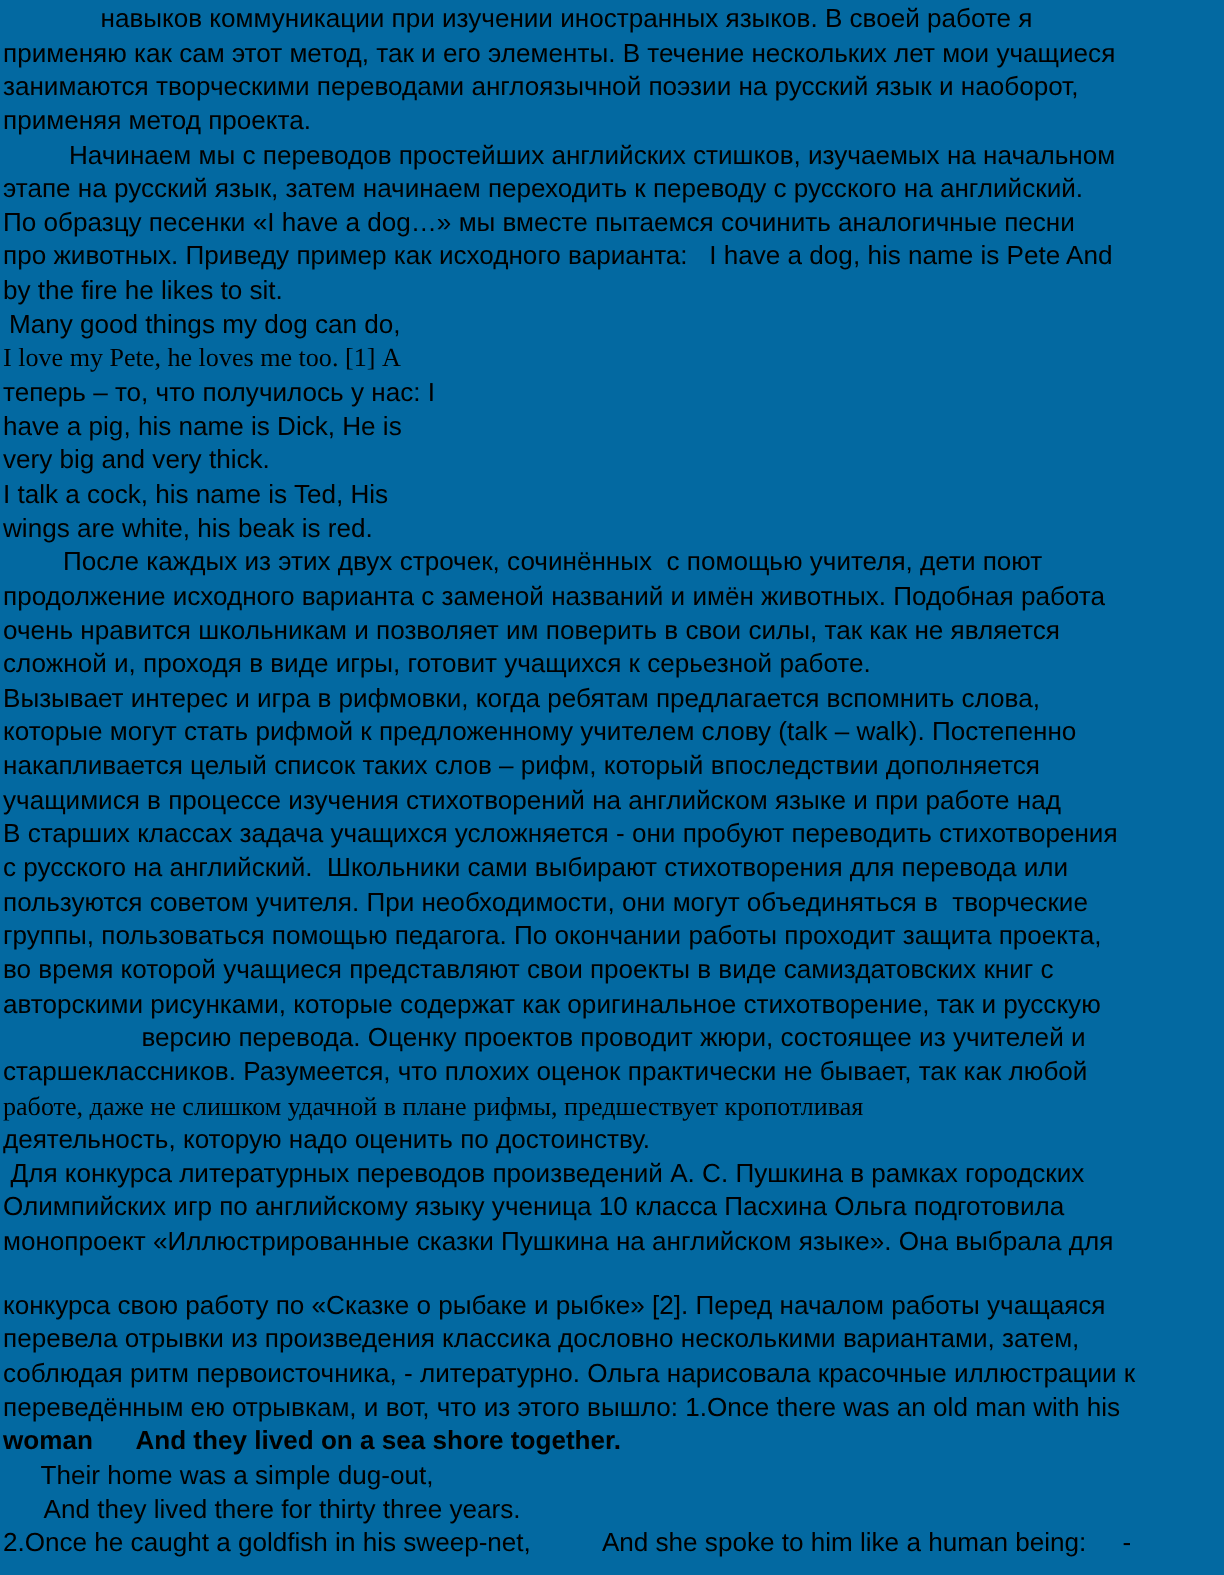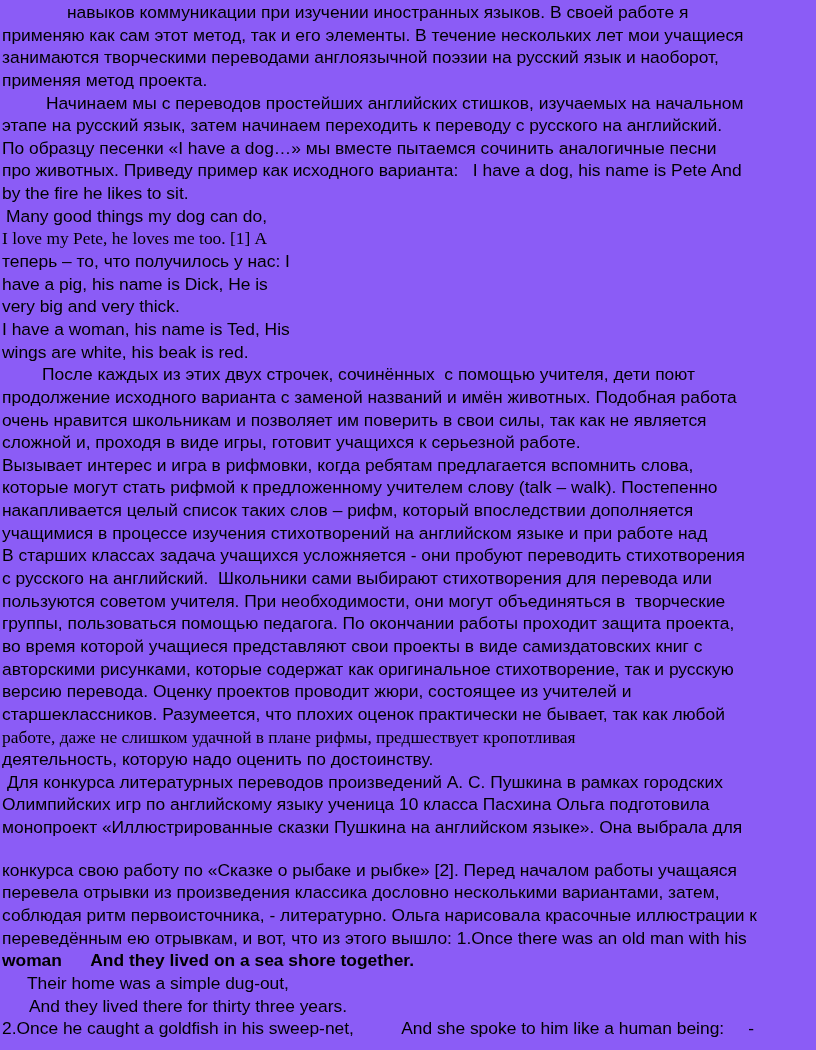--- a/index.html
+++ b/index.html
@@ -8,21 +8,21 @@
   }
   body {
     width: 816px;
     height: 1050px;
     background: #ffffff;
   }
   .page {
     position: relative;
     width: 816px;
     height: 1050px;
-    background: #8b5cf6;
+    background: #0369a1;
     overflow: hidden;
     box-sizing: border-box;
     padding: 1px 0 0 2px;
   }
   .doc {
     font-family: "Liberation Sans", "DejaVu Sans", sans-serif;
     font-size: 17.4px;
     line-height: 22.64px;
     font-weight: 400;
     color: #000000;
@@ -43,37 +43,37 @@
       <div class="line" style="padding-left: 44px;">Начинаем мы с переводов простейших английских стишков, изучаемых на начальном</div>
       <div class="line" style="padding-left: 0px;">этапе на русский язык, затем начинаем переходить к переводу с русского на английский.</div>
       <div class="line" style="padding-left: 0px;">По образцу песенки «I have a dog…» мы вместе пытаемся сочинить аналогичные песни</div>
       <div class="line" style="padding-left: 0px;">про животных. Приведу пример как исходного варианта:   I have a dog, his name is Pete And</div>
       <div class="line" style="padding-left: 0px;">by the fire he likes to sit.</div>
       <div class="line" style="padding-left: 4px;">Many good things my dog can do,</div>
       <div class="line" style="padding-left: 0px; font-family: Liberation Serif, serif;">I love my Pete, he loves me too. [1] А</div>
       <div class="line" style="padding-left: 0px;">теперь – то, что получилось у нас: I</div>
       <div class="line" style="padding-left: 0px;">have a pig, his name is Dick, He is</div>
       <div class="line" style="padding-left: 0px;">very big and very thick.</div>
-      <div class="line" style="padding-left: 0px;">I have a woman, his name is Ted, His</div>
+      <div class="line" style="padding-left: 0px;">I talk a cock, his name is Ted, His</div>
       <div class="line" style="padding-left: 0px;">wings are white, his beak is red.</div>
       <div class="line" style="padding-left: 40px;">После каждых из этих двух строчек, сочинённых  с помощью учителя, дети поют</div>
       <div class="line" style="padding-left: 0px;">продолжение исходного варианта с заменой названий и имён животных. Подобная работа</div>
       <div class="line" style="padding-left: 0px;">очень нравится школьникам и позволяет им поверить в свои силы, так как не является</div>
       <div class="line" style="padding-left: 0px;">сложной и, проходя в виде игры, готовит учащихся к серьезной работе.</div>
       <div class="line" style="padding-left: 0px;">Вызывает интерес и игра в рифмовки, когда ребятам предлагается вспомнить слова,</div>
       <div class="line" style="padding-left: 0px;">которые могут стать рифмой к предложенному учителем слову (talk – walk). Постепенно</div>
       <div class="line" style="padding-left: 0px;">накапливается целый список таких слов – рифм, который впоследствии дополняется</div>
       <div class="line" style="padding-left: 0px;">учащимися в процессе изучения стихотворений на английском языке и при работе над</div>
       <div class="line" style="padding-left: 0px;">В старших классах задача учащихся усложняется - они пробуют переводить стихотворения</div>
       <div class="line" style="padding-left: 0px;">с русского на английский.  Школьники сами выбирают стихотворения для перевода или</div>
       <div class="line" style="padding-left: 0px;">пользуются советом учителя. При необходимости, они могут объединяться в  творческие</div>
       <div class="line" style="padding-left: 0px;">группы, пользоваться помощью педагога. По окончании работы проходит защита проекта,</div>
       <div class="line" style="padding-left: 0px;">во время которой учащиеся представляют свои проекты в виде самиздатовских книг с</div>
       <div class="line" style="padding-left: 0px;">авторскими рисунками, которые содержат как оригинальное стихотворение, так и русскую</div>
-      <div class="line" style="padding-left: 0px;">версию перевода. Оценку проектов проводит жюри, состоящее из учителей и</div>
+      <div class="line" style="padding-left: 0px; text-align: center;">версию перевода. Оценку проектов проводит жюри, состоящее из учителей и</div>
       <div class="line" style="padding-left: 0px;">старшеклассников. Разумеется, что плохих оценок практически не бывает, так как любой</div>
       <div class="line" style="padding-left: 0px; font-family: Liberation Serif, serif;">работе, даже не слишком удачной в плане рифмы, предшествует кропотливая</div>
       <div class="line" style="padding-left: 0px;">деятельность, которую надо оценить по достоинству.</div>
       <div class="line" style="padding-left: 5px;">Для конкурса литературных переводов произведений А. С. Пушкина в рамках городских</div>
       <div class="line" style="padding-left: 0px;">Олимпийских игр по английскому языку ученица 10 класса Пасхина Ольга подготовила</div>
       <div class="line" style="padding-left: 0px;">монопроект «Иллюстрированные сказки Пушкина на английском языке». Она выбрала для</div>
       <div class="line" style="padding-left: 0px; margin-top: 20px;">конкурса свою работу по «Сказке о рыбаке и рыбке» [2]. Перед началом работы учащаяся</div>
       <div class="line" style="padding-left: 0px;">перевела отрывки из произведения классика дословно несколькими вариантами, затем,</div>
       <div class="line" style="padding-left: 0px;">соблюдая ритм первоисточника, - литературно. Ольга нарисовала красочные иллюстрации к</div>
       <div class="line" style="padding-left: 0px;">переведённым ею отрывкам, и вот, что из этого вышло: 1.Once there was an old man with his</div>

